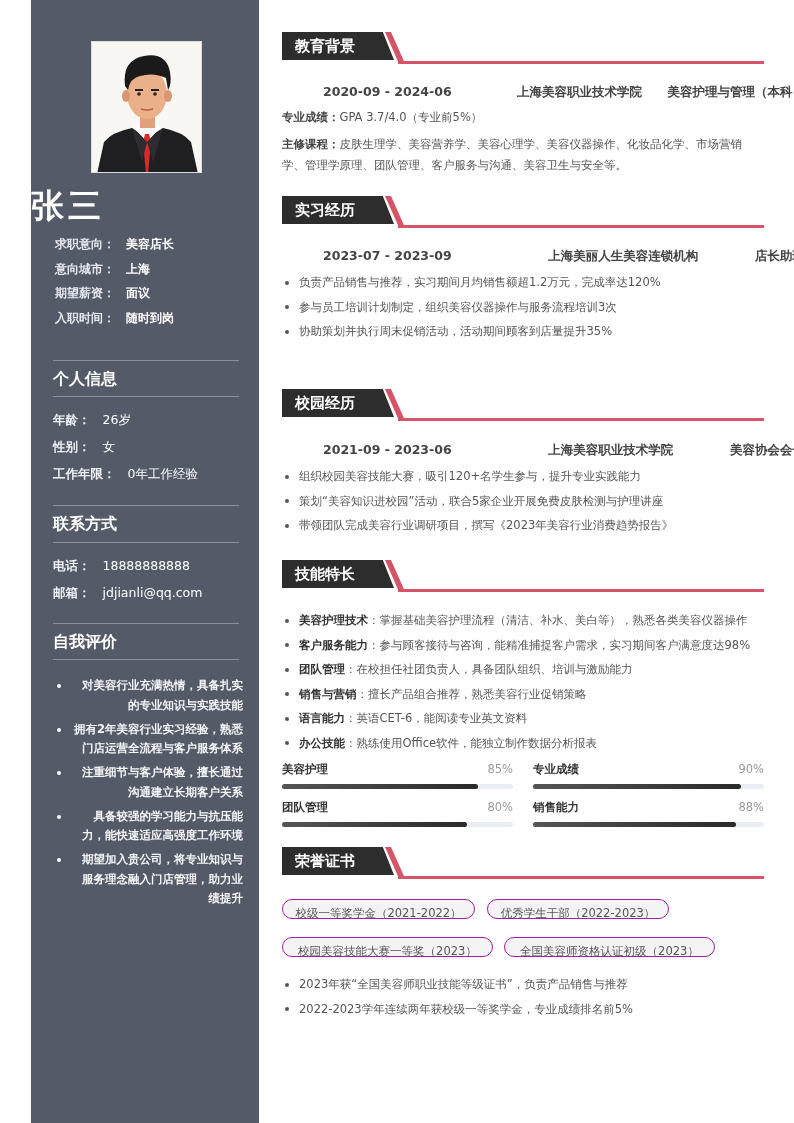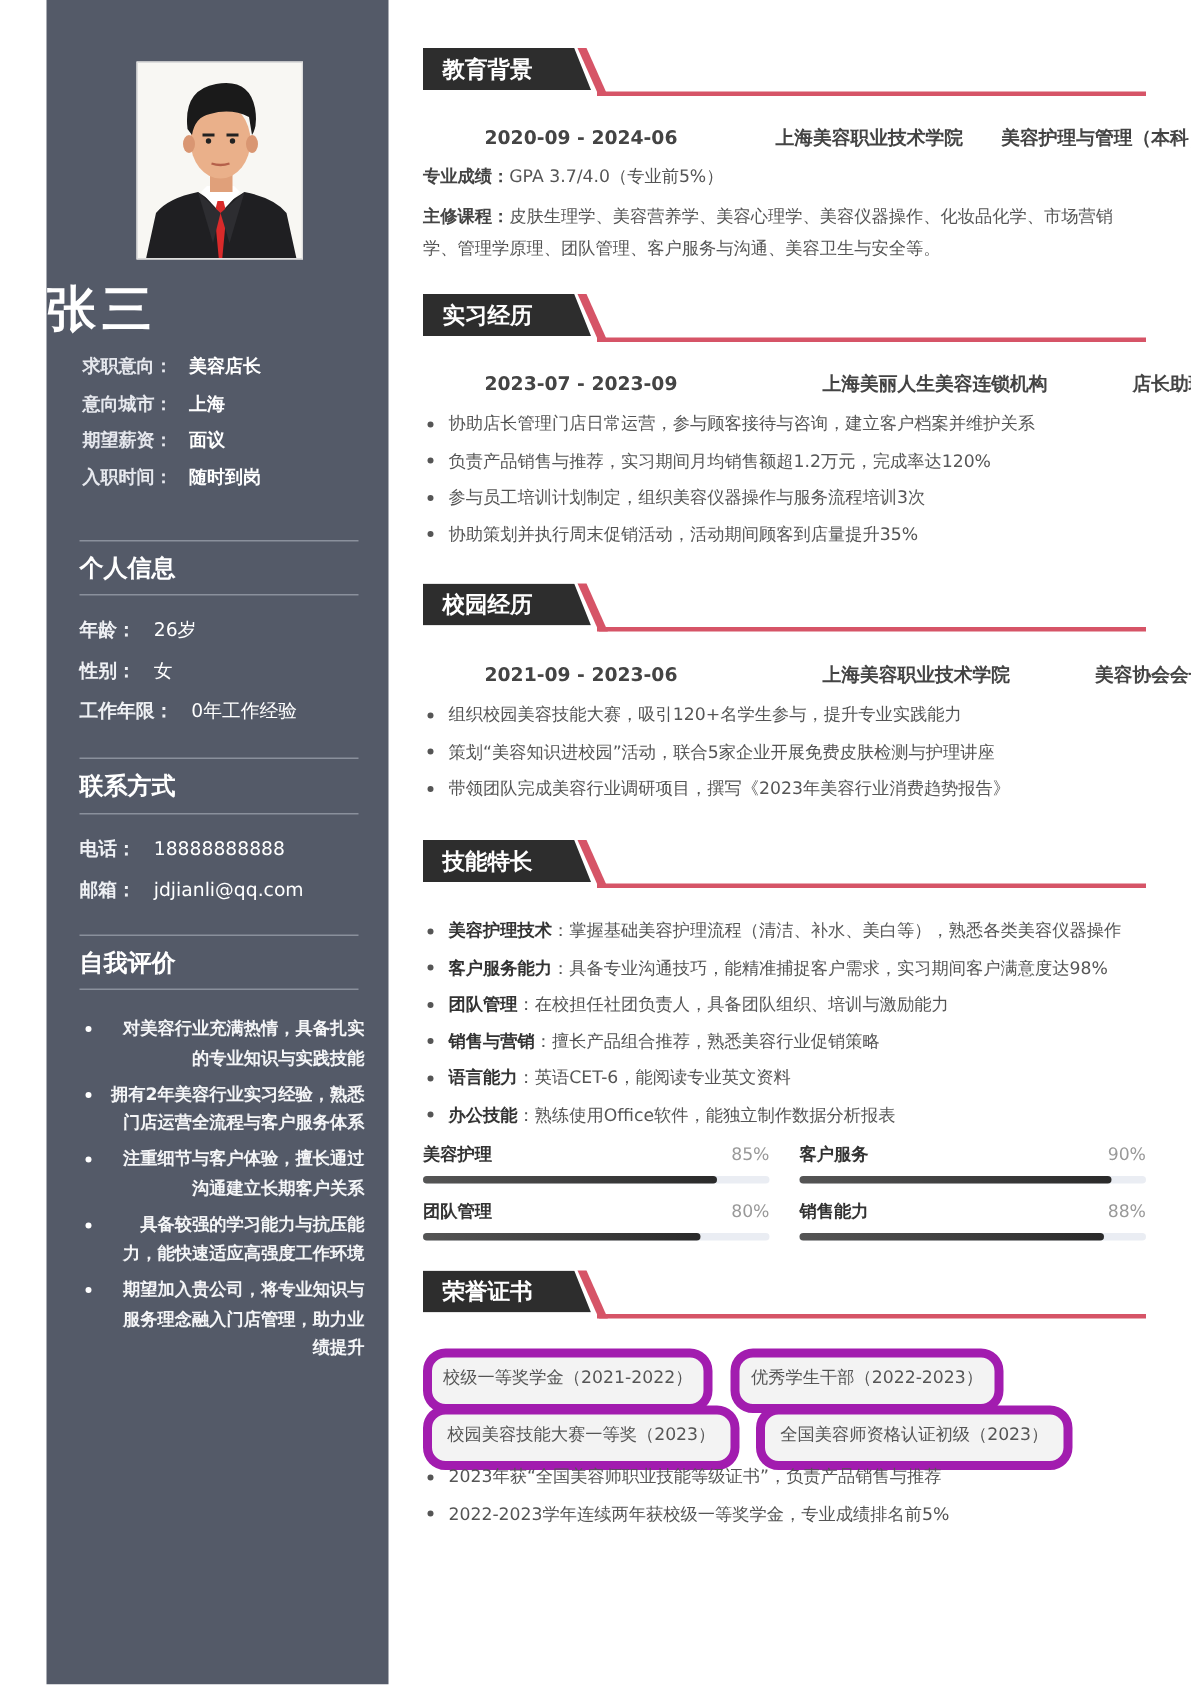--- a/index.html
+++ b/index.html
@@ -37,21 +37,21 @@
   .bul li b { color:#333; }
 
   .bars { position:absolute; left:0; top:762px; width:482px; }
   .bar { position:absolute; width:231px; font-size:11.5px; }
   .bar .lbl { font-weight:bold; color:#333; }
   .bar .pct { position:absolute; right:0; top:0; color:#999; }
   .bar .track { position:absolute; left:0; top:22px; width:231px; height:5px; background:#eaedf3; border-radius:3px; }
   .bar .fill { position:absolute; left:0; top:0; height:5px; border-radius:3px; background:linear-gradient(90deg,#555,#2a2a2a); }
 
   .tags { position:absolute; left:0; top:899px; width:482px; }
-  .tag { position:absolute; height:43px; line-height:27px; border:6px solid #a21caf; border-radius:15px; background:#f3f3f3; font-size:11.5px; color:#555; text-align:center; }
+  .tag { position:absolute; height:20px; line-height:27px; border:1px solid #a21caf; border-radius:15px; background:#f3f3f3; font-size:11.5px; color:#555; text-align:center; }
 </style>
 </head>
 <body>
 
 <div class="page">
 
   <div class="sidebar">
     <div class="photo">
       <svg width="111" height="132" viewBox="0 0 111 132">
         <rect width="111" height="132" fill="#f8f7f3"></rect>
@@ -156,21 +156,20 @@
       <div class="tab">实习经历</div>
       <div class="slash"></div>
       <div class="line"></div>
     </div>
     <div class="hrow" style="top:248px">
       <span>2023-07 - 2023-09</span>
       <span style="margin-left:40px">上海美丽人生美容连锁机构</span>
       <span>店长助理</span>
     </div>
     <ul class="bul" style="top:270px">
-      <li>协助店长管理门店日常运营，参与顾客接待与咨询，建立客户档案并维护关系</li>
       <li>负责产品销售与推荐，实习期间月均销售额超1.2万元，完成率达120%</li>
       <li>参与员工培训计划制定，组织美容仪器操作与服务流程培训3次</li>
       <li>协助策划并执行周末促销活动，活动期间顾客到店量提升35%</li>
     </ul>
 
     <div class="sec-head" style="top:389px">
       <div class="tab">校园经历</div>
       <div class="slash"></div>
       <div class="line"></div>
     </div>
@@ -185,37 +184,37 @@
       <li>带领团队完成美容行业调研项目，撰写《2023年美容行业消费趋势报告》</li>
     </ul>
 
     <div class="sec-head" style="top:560px">
       <div class="tab">技能特长</div>
       <div class="slash"></div>
       <div class="line"></div>
     </div>
     <ul class="bul" style="top:608px">
       <li><b>美容护理技术</b><span>：掌握基础美容护理流程（清洁、补水、美白等），熟悉各类美容仪器操作</span></li>
-      <li><b>客户服务能力</b><span>：具备专业沟通技巧，能精准捕捉客户需求，实习期间客户满意度达98%</span></li>
+      <li><b>客户服务能力</b><span>：参与顾客接待与咨询，能精准捕捉客户需求，实习期间客户满意度达98%</span></li>
       <li><b>团队管理</b><span>：在校担任社团负责人，具备团队组织、培训与激励能力</span></li>
       <li><b>销售与营销</b><span>：擅长产品组合推荐，熟悉美容行业促销策略</span></li>
       <li><b>语言能力</b><span>：英语CET-6，能阅读专业英文资料</span></li>
       <li><b>办公技能</b><span>：熟练使用Office软件，能独立制作数据分析报表</span></li>
     </ul>
 
     <div class="bars">
       <div class="bar" style="left:0;top:0">
         <span class="lbl">美容护理</span>
         <span class="pct">85%</span>
         <div class="track">
             <div class="fill" style="width:85%"></div>
           </div>
       </div>
       <div class="bar" style="left:251px;top:0">
-        <span class="lbl">客户服务</span>
+        <span class="lbl">专业成绩</span>
         <span class="pct">90%</span>
         <div class="track">
             <div class="fill" style="width:90%"></div>
           </div>
       </div>
       <div class="bar" style="left:0;top:38px">
         <span class="lbl">团队管理</span>
         <span class="pct">80%</span>
         <div class="track">
             <div class="fill" style="width:80%"></div>

